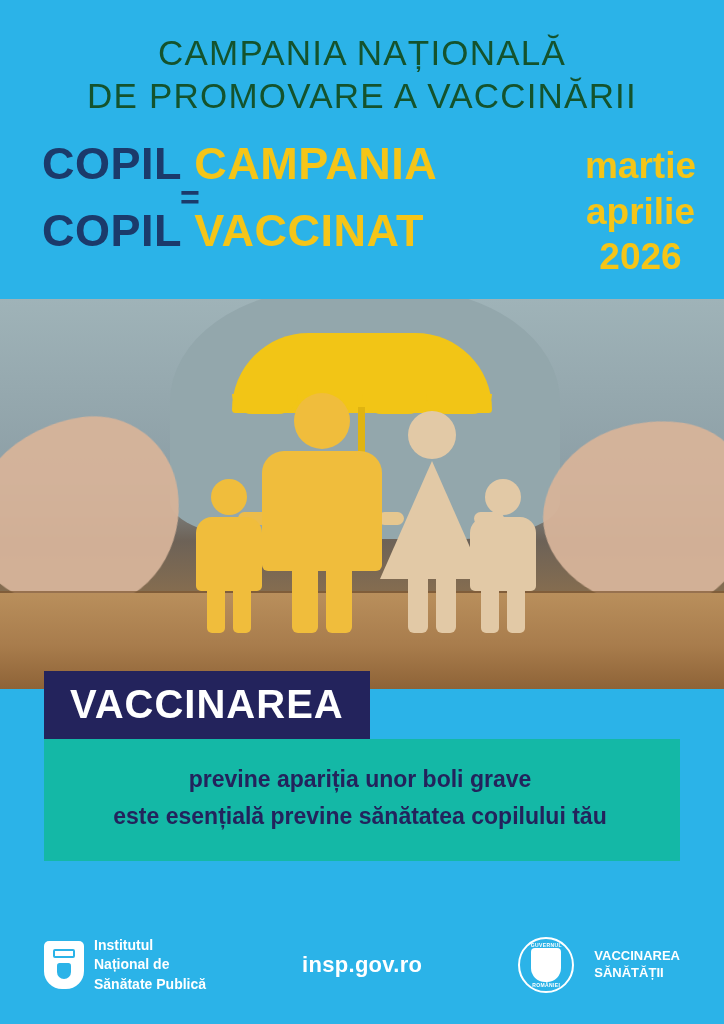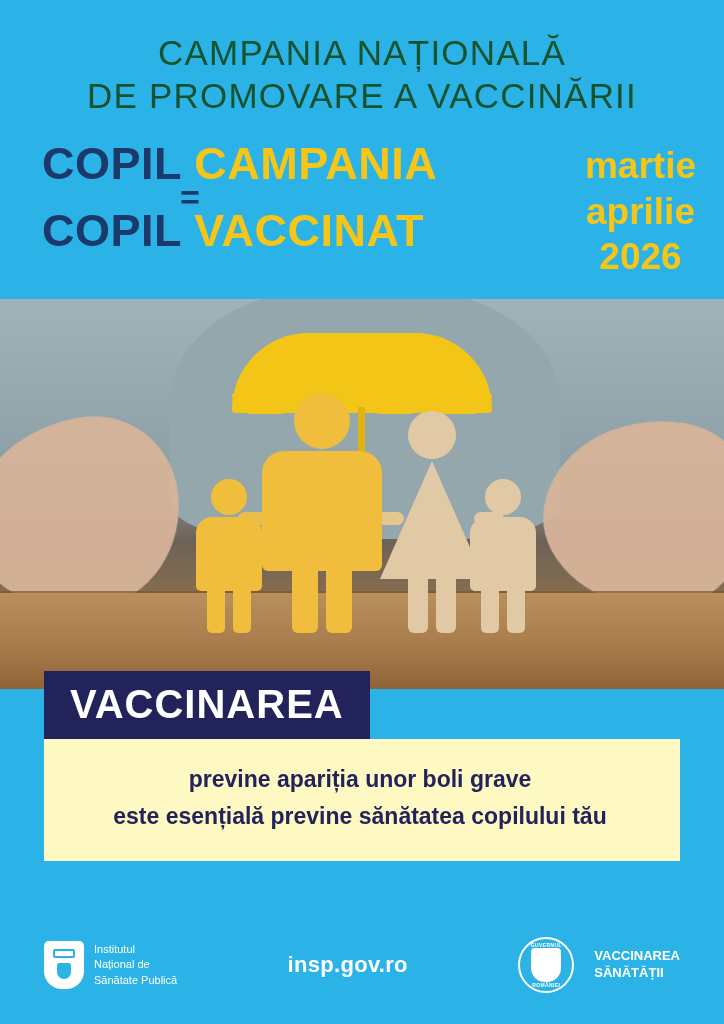--- a/index.html
+++ b/index.html
@@ -220,21 +220,21 @@
   .message-title {
     display: inline-block;
     background: #23235c;
     color: #ffffff;
     font-weight: bold;
     font-size: 40px;
     letter-spacing: 1px;
     padding: 11px 26px 12px 26px;
   }
   .message-body {
-    background: #fef9c3;
+    background: #14b8a6;
     padding: 22px 32px 26px 28px;
   }
   .message-line {
     color: #23235c;
     font-weight: bold;
     font-size: 23px;
     line-height: 1.62;
     text-align: center;
   }
 
@@ -275,22 +275,22 @@
   .shield:after {
     content: "";
     position: absolute;
     left: 13px; top: 22px;
     width: 14px; height: 16px;
     background: #2bb3e8;
     border-radius: 3px 3px 8px 8px;
   }
   .logo-text {
     color: #ffffff;
-    font-size: 11px;
-    font-weight: normal;
+    font-size: 14px;
+    font-weight: bold;
     line-height: 1.38;
   }
   .website {
     color: #ffffff;
     font-weight: bold;
     font-size: 22px;
     letter-spacing: 0.3px;
   }
   .gov-seal {
     width: 52px;

